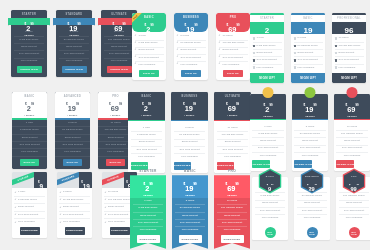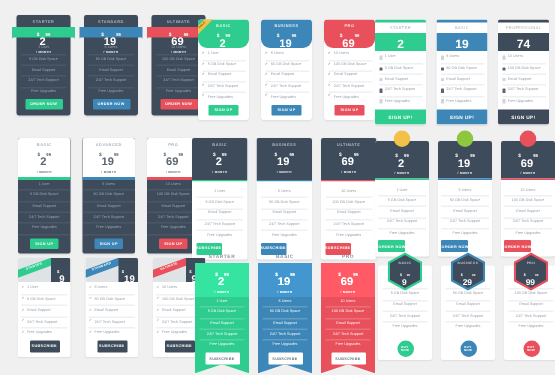--- a/index.html
+++ b/index.html
@@ -310,21 +310,21 @@
           <div class="feat ">Email Support</div>
           <div class="feat on">24/7 Tech Support</div>
           <div class="feat ">Free Upgrades</div>
         </div>
         <button class="btn" style="background:#3d87b8">SIGN UP!</button>
       </div>
       <div class="card">
         <div class="topbar" style="background:#3e4b5b"></div>
         <div class="name">PROFESSIONAL</div>
         <div class="pbox" style="background:#3e4b5b">
-          <div class="price "><span class="int">74</span></div>
+          <div class="price "><span class="int">96</span></div>
         </div>
         <div class="fl">
           <div class="feat ">10 Users</div>
           <div class="feat on">100 GB Disk Space</div>
           <div class="feat ">Email Support</div>
           <div class="feat on">24/7 Tech Support</div>
           <div class="feat ">Free Upgrades</div>
         </div>
         <button class="btn" style="background:#3e4b5b">SIGN UP!</button>
       </div>

